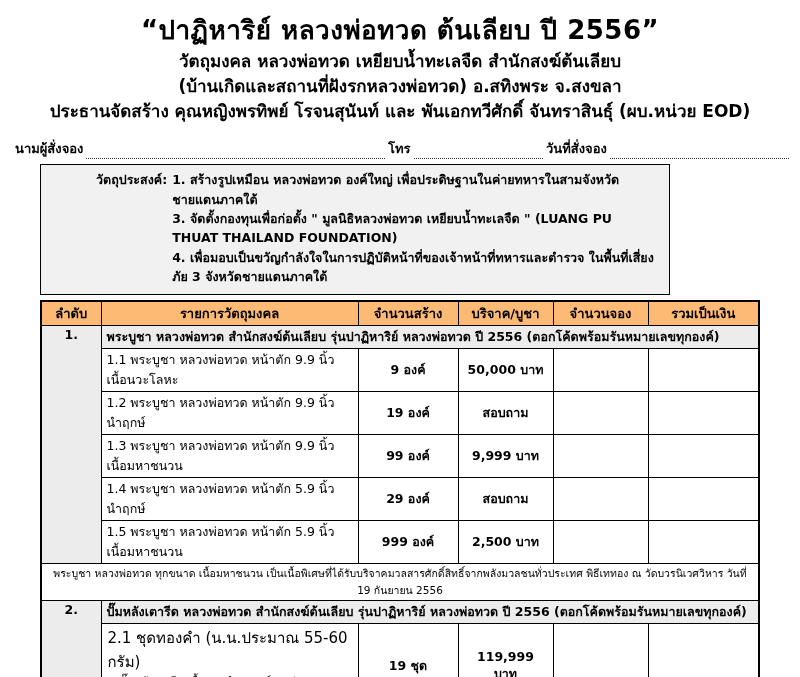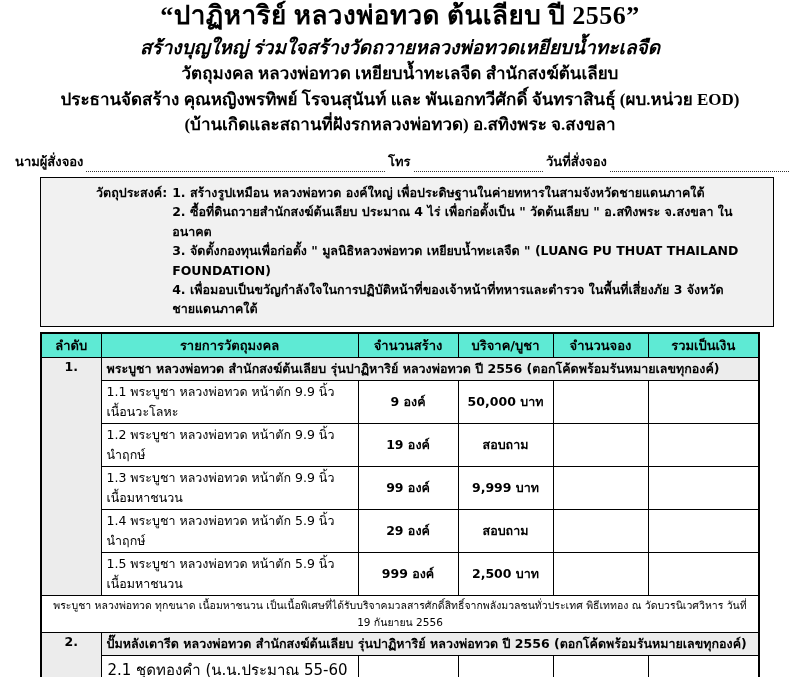--- a/index.html
+++ b/index.html
@@ -3,86 +3,84 @@
 <meta charset="utf-8">
 <style>
   * { box-sizing: border-box; }
   html,body { margin:0; padding:0; background:#fff; }
   .page {
     position:relative; width:800px; height:677px; overflow:hidden;
     background:#fff; color:#000;
     font-family:"DejaVu Sans", "Liberation Sans", sans-serif;
   }
   
-  .hdr { text-align:center; line-height:1.25;font-family:Liberation Serif, serif; }
+  .hdr { text-align:center; padding-top:14px; line-height:1.25; }
   .hdr-title { font-size:26px; font-weight:800; letter-spacing:0.5px; }
   .hdr-subtitle { font-size:19px; font-weight:700; font-style:italic; margin-top:3px; }
   .hdr-line { font-size:17px; font-weight:700; margin-top:4px; }
   
   .order-line {
     display:flex; align-items:flex-end; margin:19px 8px 0 15px;
     font-size:13px; font-weight:700; height:18px;
   }
   .leader { border-bottom:1.5px dotted #333; height:13px; margin:0 3px; }
   .leader.l1 { flex-grow:30; }
   .leader.l2 { flex-grow:13; }
   .leader.l3 { flex-grow:18; }
   
   .purpose-box {
-    margin:5px 0 0 40px; width:734px; background:#f1f1f1;
+    margin:5px 0 0 40px; width:630px; background:#f1f1f1;
     border:1.5px solid #000; padding:5px 8px 7px 55px;
     display:flex; gap:5px; font-size:12.5px; font-weight:600; line-height:1.55;
   }
   .p-label { white-space:nowrap; font-weight:800; }
   .p-items { display:flex; flex-direction:column; }
   
   table.order {
     border-collapse:collapse; table-layout:fixed; width:718px;
     margin:5px 0 0 40px; font-size:12.5px; border:2px solid #000;
   }
   table.order th, table.order td { border:1.2px solid #000; padding:1px 5px; overflow:hidden; }
-  table.order th { font-size:13px; font-weight:800; height:24px; text-align:center; background:#5eead4; border-bottom:1.8px solid #000; }
+  table.order th { font-size:13px; font-weight:800; height:24px; text-align:center; background:#fdba74; border-bottom:1.8px solid #000; }
   tr.sec-row td { background:#ececec; font-weight:800; height:20px; font-size:12.5px; }
   td.no-cell { vertical-align:top; text-align:center; font-weight:800; padding-top:2px; background:#fff; }
   tr.item-row { height:23px; }
   tr.item-row td.name { text-align:left; }
   td.center { text-align:center; font-weight:700; }
   tr.note-row td { text-align:center; font-size:10.5px; font-weight:500; height:21px;margin-left:44px; }
   tr.multi td.name { vertical-align:top; padding:2px 6px; }
   tr.multi.h-tall { height:84px; }
   .item-title { font-weight:400; font-size:15px; }
   .subline { font-size:11px; font-weight:400; line-height:1.5; padding-left:5px; }
 </style>
 </head>
 <body>
 
 <div class="page">
 
   <div class="hdr">
     <div class="hdr-title">“ปาฏิหาริย์ หลวงพ่อทวด ต้นเลียบ ปี 2556”</div>
-    <div class="hdr-subtitle">สร้างบุญใหญ่ ร่วมใจสร้างวัดถวายหลวงพ่อทวดเหยียบน้ำทะเลจืด</div>
     <div class="hdr-line">วัตถุมงคล หลวงพ่อทวด เหยียบน้ำทะเลจืด สำนักสงฆ์ต้นเลียบ</div>
+    <div class="hdr-line">(บ้านเกิดและสถานที่ฝังรกหลวงพ่อทวด) อ.สทิงพระ จ.สงขลา</div>
     <div class="hdr-line">ประธานจัดสร้าง คุณหญิงพรทิพย์ โรจนสุนันท์ และ พันเอกทวีศักดิ์ จันทราสินธุ์ (ผบ.หน่วย EOD)</div>
-    <div class="hdr-line">(บ้านเกิดและสถานที่ฝังรกหลวงพ่อทวด) อ.สทิงพระ จ.สงขลา</div>
   </div>
 
   <div class="order-line">
     <span>นามผู้สั่งจอง</span>
     <span class="leader l1"></span>
     <span>โทร</span>
     <span class="leader l2"></span>
     <span>วันที่สั่งจอง</span>
     <span class="leader l3"></span>
   </div>
 
   <div class="purpose-box">
     <span class="p-label">วัตถุประสงค์:</span>
     <span class="p-items">
       <span>1. สร้างรูปเหมือน หลวงพ่อทวด องค์ใหญ่ เพื่อประดิษฐานในค่ายทหารในสามจังหวัดชายแดนภาคใต้</span>
-      <span>2. ซื้อที่ดินถวายสำนักสงฆ์ต้นเลียบ ประมาณ 4 ไร่ เพื่อก่อตั้งเป็น " วัดต้นเลียบ " อ.สทิงพระ จ.สงขลา ในอนาคต</span>
       <span>3. จัดตั้งกองทุนเพื่อก่อตั้ง " มูลนิธิหลวงพ่อทวด เหยียบน้ำทะเลจืด " (LUANG PU THUAT THAILAND FOUNDATION)</span>
       <span>4. เพื่อมอบเป็นขวัญกำลังใจในการปฏิบัติหน้าที่ของเจ้าหน้าที่ทหารและตำรวจ ในพื้นที่เสี่ยงภัย 3 จังหวัดชายแดนภาคใต้</span>
     </span>
   </div>
 
   <table class="order">
     <colgroup>
       <col style="width:60px">
         <col style="width:257px">
         <col style="width:100px">

